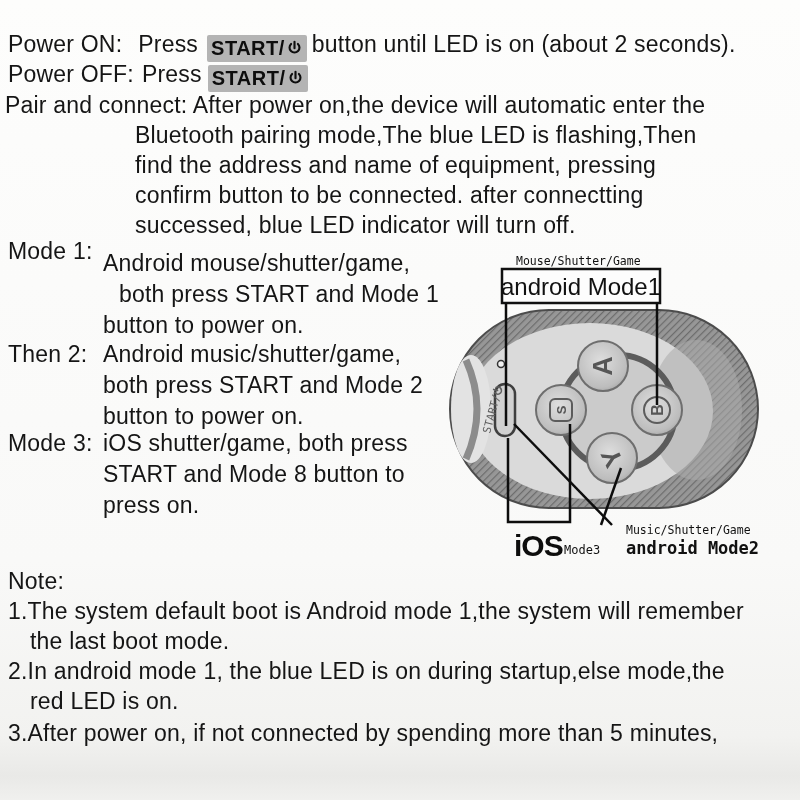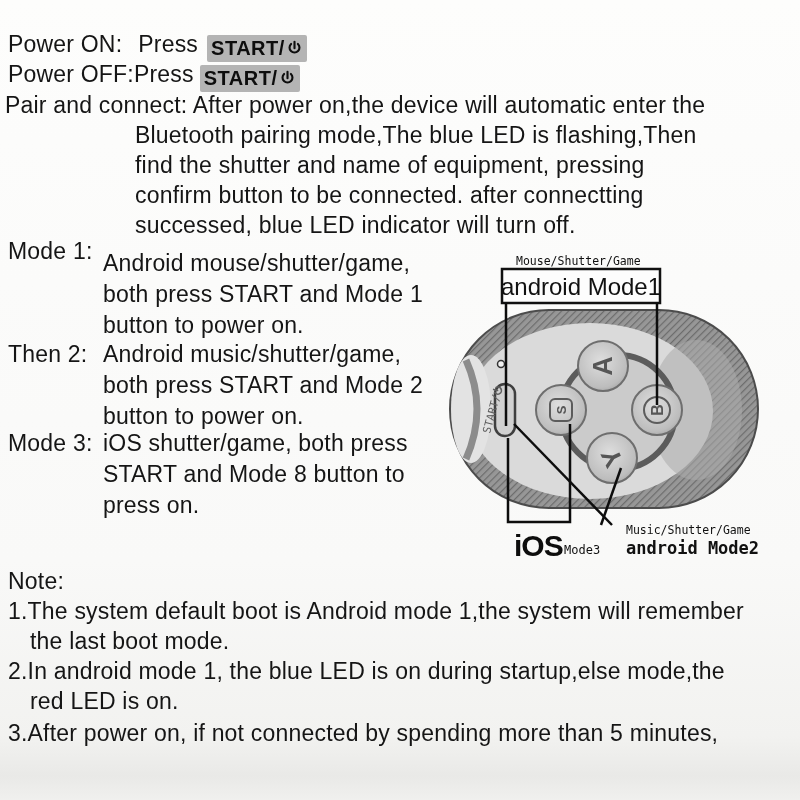--- a/index.html
+++ b/index.html
@@ -3,21 +3,21 @@
 <meta charset="utf-8">
 <style>
   html,body{margin:0;padding:0;}
   body{
     width:800px;height:800px;position:relative;overflow:hidden;
     background:linear-gradient(180deg,#fdfdfc 0%,#f9f9f8 70%,#f2f2f0 92%,#e9e9e7 97%,#f0f0ee 100%);
     font-family:"Liberation Sans",sans-serif;color:#151515;
   }
   .line{position:absolute;font-size:23px;line-height:26px;white-space:nowrap;letter-spacing:0.2px;text-align:center;}
   .lbl-gap{margin-right:16px;}
-  .lbl-gap-sm{}
+  .lbl-gap-sm{margin-right:8px;}
   .badge{
     display:inline-flex;align-items:center;vertical-align:-3px;
     background:#b4b4b4;border-radius:2px;padding:0 4px 1px 4px;margin:0 5px 0 9px;
     font-weight:bold;font-size:20px;letter-spacing:0.5px;color:#0d0d0d;
   }
   .badge svg{margin-left:1px;}
   .diagram{position:absolute;left:440px;top:248px;width:360px;height:322px;}
   .mono{font-family:"DejaVu Sans Mono","Liberation Mono",monospace;}
 </style>
 </head>
@@ -25,42 +25,42 @@
 
 <div>
 
   <div class="line" style="left:8px;top:31px">
     <span class="lbl-gap">Power ON:</span><span>Press</span><span class="badge">
         <span>START/</span>
         <svg width="17" height="17" viewBox="0 0 24 24" fill="none" stroke="#0d0d0d" stroke-width="3" stroke-linecap="round">
           <path d="M12 2.5 v9"></path>
           <path d="M7.2 5.6 a7 7 0 1 0 9.6 0"></path>
         </svg>
-      </span>
+      </span><span>button until LED is on (about 2 seconds).</span>
   </div>
 
   <div class="line" style="left:8px;top:61px">
     <span class="lbl-gap-sm">Power OFF:</span><span>Press</span><span class="badge" style="margin-left:6px;margin-right:4px">
         <span>START/</span>
         <svg width="17" height="17" viewBox="0 0 24 24" fill="none" stroke="#0d0d0d" stroke-width="3" stroke-linecap="round">
           <path d="M12 2.5 v9"></path>
           <path d="M7.2 5.6 a7 7 0 1 0 9.6 0"></path>
         </svg>
       </span>
   </div>
 
   <div class="line" style="left:5px;top:92px">Pair and connect: After power on,the device will automatic enter the</div>
   <div class="line" style="left:135px;top:122px">Bluetooth pairing mode,The blue LED is flashing,Then</div>
-  <div class="line" style="left:135px;top:152px">find the shutter and name of equipment, pressing</div>
+  <div class="line" style="left:135px;top:152px">find the address and name of equipment, pressing</div>
   <div class="line" style="left:135px;top:182px">confirm button to be connected. after connectting</div>
   <div class="line" style="left:135px;top:212px">successed, blue LED indicator will turn off.</div>
 
   <div class="line" style="left:8px;top:238px">Mode 1:</div>
   <div class="line" style="left:103px;top:250px">Android mouse/shutter/game,</div>
-  <div class="line" style="left:103px;top:281px">both press START and Mode 1</div>
+  <div class="line" style="left:119px;top:281px">both press START and Mode 1</div>
   <div class="line" style="left:103px;top:312px">button to power on.</div>
 
   <div class="line" style="left:8px;top:341px">Then 2:</div>
   <div class="line" style="left:103px;top:341px">Android music/shutter/game,</div>
   <div class="line" style="left:103px;top:372px">both press START and Mode 2</div>
   <div class="line" style="left:103px;top:403px">button to power on.</div>
 
   <div class="line" style="left:8px;top:430px">Mode 3:</div>
   <div class="line" style="left:103px;top:430px">iOS shutter/game, both press</div>
   <div class="line" style="left:103px;top:461px">START and Mode 8 button to</div>

